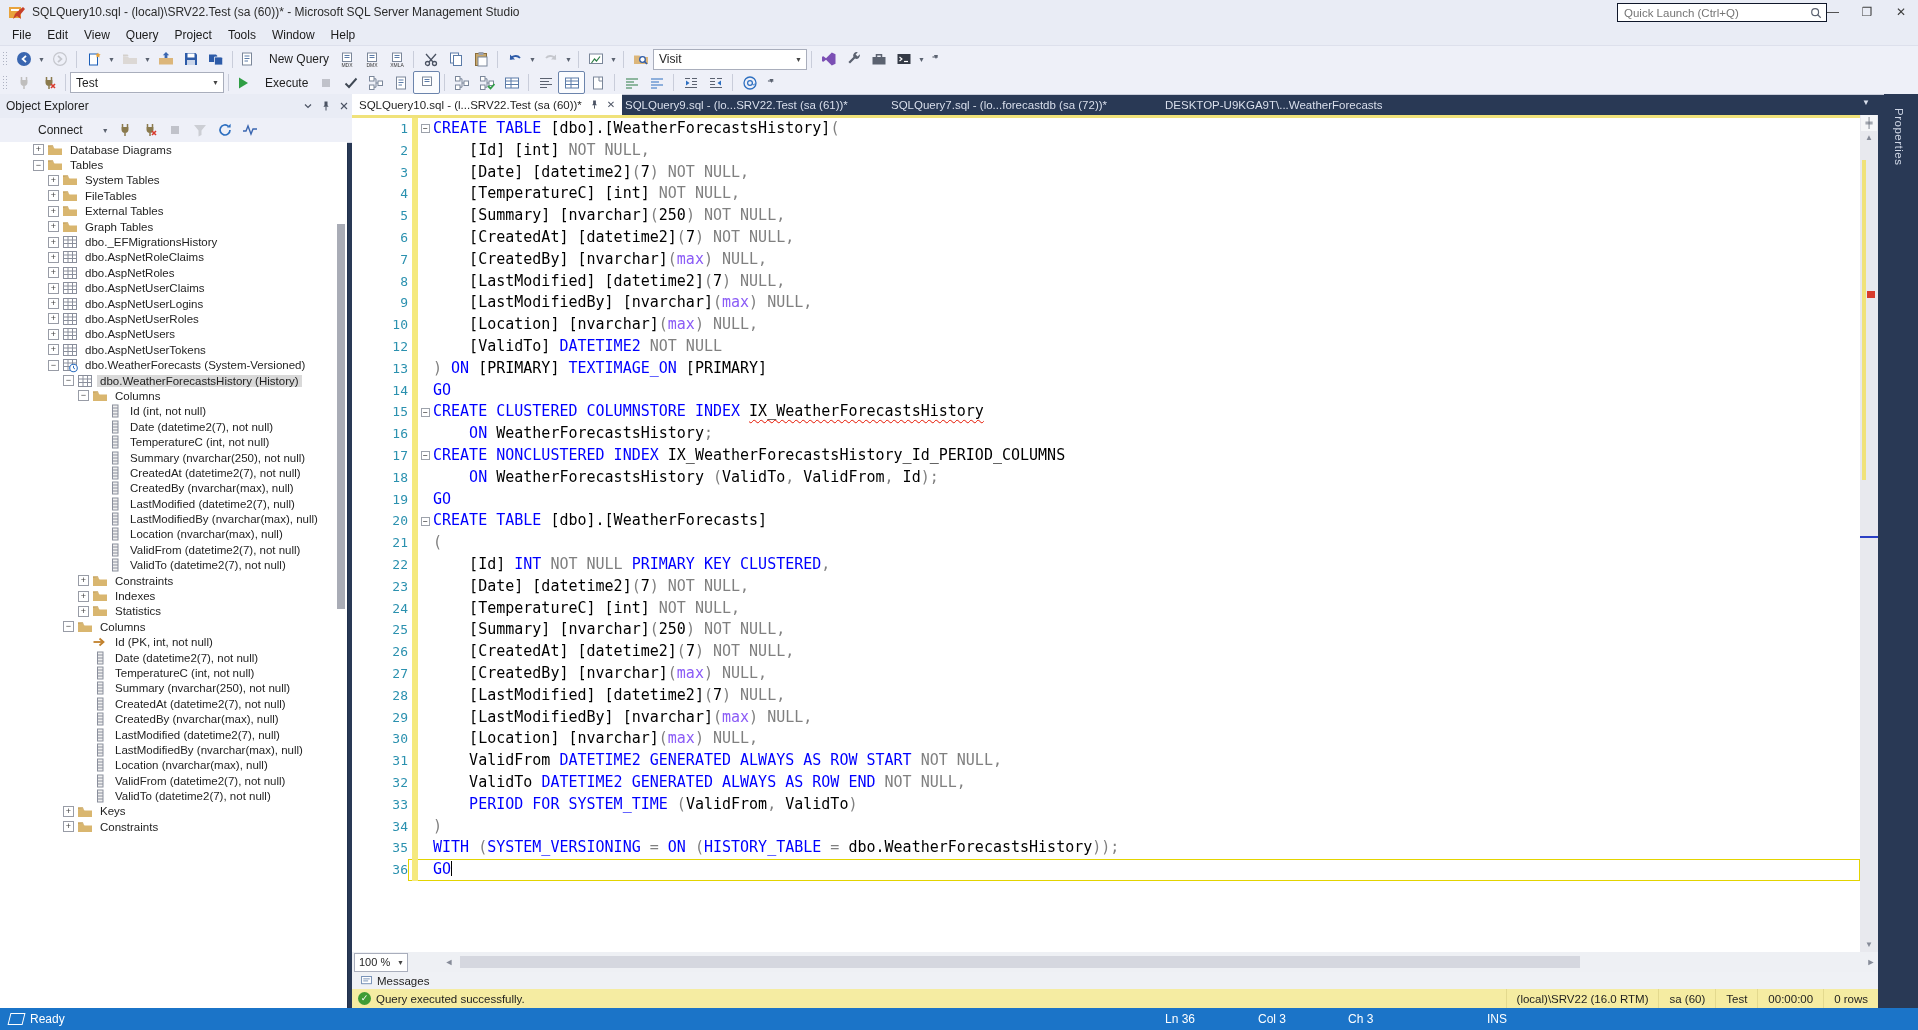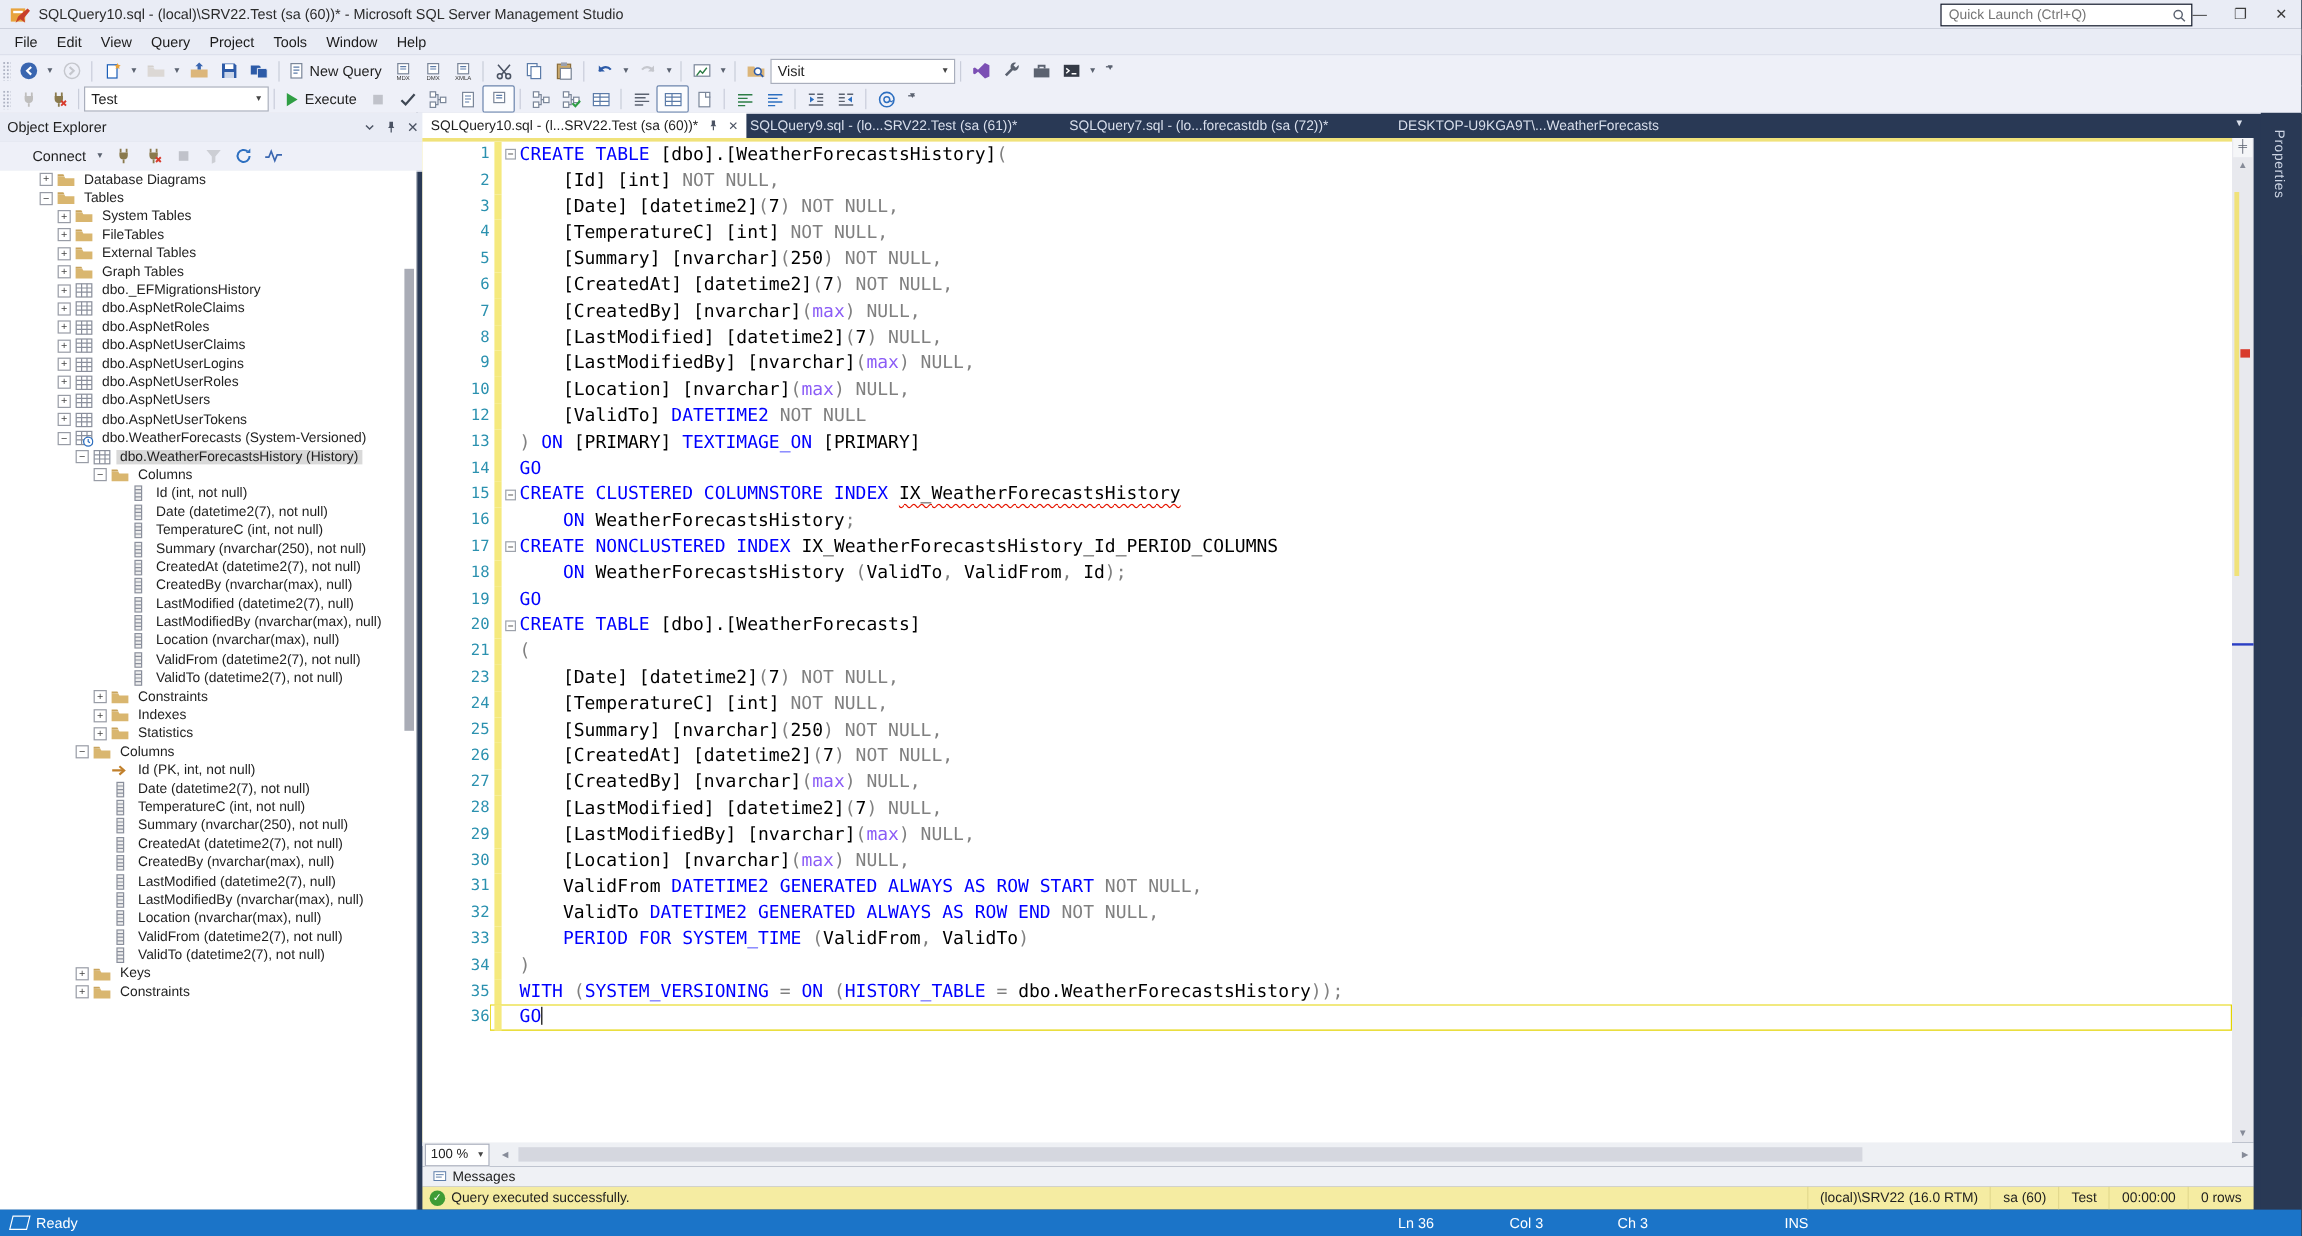--- a/index.html
+++ b/index.html
@@ -14,21 +14,21 @@
   .quicklaunch input{border:0;outline:0;flex:1;font:11.5px "Liberation Sans",sans-serif;color:#777;background:transparent;}
   .winbtns{position:absolute;right:0;top:0;height:24px;display:flex;}
   .winbtn{width:34px;height:24px;display:flex;align-items:center;justify-content:center;color:#3c3c3c;font-size:12px;}
   .menubar{left:0;top:24px;width:1918px;height:21px;background:#E9ECF5;display:flex;align-items:center;padding-left:4px;}
   .menu-item{padding:2px 8px;color:#1b1b1b;}
   .toolbar{left:0;width:1918px;background:#EEF0F8;display:flex;align-items:center;}
   #tb1{top:45px;height:26px;border-top:1px solid #DDE0EC;}
   #tb2{top:71px;height:23px;border-bottom:1px solid #C9CDDA;}
   .grip{width:7px;height:16px;margin:0 2px;background-image:radial-gradient(circle,#ADB2C2 1px,transparent 1px);background-size:3px 3px;}
   .tsep{width:1px;height:17px;background:#C9CDDA;margin:0 4px;}
-  .tbtn{height:21px;min-width:21px;display:flex;align-items:center;justify-content:center;border-radius:2px;gap:3px;padding:0 2px;}
+  .tbtn{height:21px;min-width:21px;display:flex;align-items:center;justify-content:center;border-radius:2px;gap:14px;padding:0 2px;}
   .tbtn.dim{opacity:.42;filter:grayscale(70%);}
   .tbtn.boxed{border:1px solid #6B84AC;background:#FBFCFE;}
   .tbtn .lbl{font-size:12px;color:#1e1e1e;white-space:nowrap;padding-right:3px;}
   .caretbtn{width:11px;height:21px;display:flex;align-items:center;justify-content:center;font-size:7px;color:#5B6270;}
   .combo{background:#fff;border:1px solid #A9AEBC;height:19px;display:flex;align-items:center;font-size:12px;}
   .combo .cval{flex:1;padding:0 5px;white-space:nowrap;}
   .combo .carrow{width:15px;height:100%;display:flex;align-items:center;justify-content:center;font-size:7px;color:#444;}
   .overflow{width:14px;display:flex;flex-direction:column;align-items:center;color:#5B6270;font-size:7px;line-height:4px;margin-left:2px;}
 
   
@@ -72,21 +72,21 @@
 
   
   .vscroll{left:1860px;top:115px;width:18px;height:837px;background:#E8E9EE;}
   .vs-split{position:absolute;left:1px;top:0;width:16px;height:16px;background:#F5F6F8;color:#5B6270;font-size:10px;text-align:center;line-height:16px;}
   .vs-arrow{position:absolute;left:0;width:18px;height:14px;color:#868B98;font-size:8px;text-align:center;line-height:14px;}
   .vs-marks-y{position:absolute;left:2px;top:45px;width:4px;height:320px;background:#F0E27A;}
   .vs-mark-red{position:absolute;left:7px;top:176px;width:8px;height:7px;background:#D83B2D;}
   .vs-mark-blue{position:absolute;left:0;top:421px;width:18px;height:2px;background:#2B3FC4;}
 
   
-  .edbottom{left:352px;top:952px;width:1526px;height:20px;background:#EEF0F4;display:flex;align-items:center;}
+  .edbottom{left:352px;top:952px;width:1526px;height:20px;background:#EEF0F4;display:flex;align-items:center;gap:28px;}
   .zoombox{width:48px;height:17px;background:#fff;border:1px solid #A9AEBC;margin-left:2px;display:flex;align-items:center;font-size:11px;padding-left:4px;}
   .zoombox .carrow{margin-left:auto;font-size:7px;color:#444;padding-right:3px;}
   .hscroll{flex:1;height:100%;position:relative;margin-left:6px;}
   .hs-arrow{position:absolute;top:3px;width:14px;height:14px;color:#868B98;font-size:9px;text-align:center;line-height:14px;}
   .hs-thumb{position:absolute;left:18px;top:4px;width:1120px;height:12px;background:#D5D7DF;}
 
   
   .msgtabs{left:352px;top:972px;width:1526px;height:17px;background:#EFF1F5;display:flex;align-items:center;}
   .msgtab{display:flex;align-items:center;gap:4px;padding:0 8px;font-size:11.5px;color:#1e1e1e;}
   .msgbar{left:352px;top:989px;width:1526px;height:19px;background:#F5ECA2;display:flex;align-items:center;font-size:11.5px;color:#1e1e1e;}
@@ -1265,20 +1265,29 @@
         <span class="gm"></span>
         <span class="ln">21</span>
         <div class="rt">
           <span class="cb"></span>
           <span class="fm"></span>
           <pre class="cx"><span class="g">(</span></pre>
         </div>
       </div>
       <div class="cl">
         <span class="gm"></span>
+        <span class="ln">22</span>
+        <div class="rt">
+          <span class="cb"></span>
+          <span class="fm"></span>
+          <pre class="cx"><span class="b">    [Id] </span><span class="k">INT</span><span class="g"> NOT NULL </span><span class="k">PRIMARY KEY CLUSTERED</span><span class="g">,</span></pre>
+        </div>
+      </div>
+      <div class="cl">
+        <span class="gm"></span>
         <span class="ln">23</span>
         <div class="rt">
           <span class="cb"></span>
           <span class="fm"></span>
           <pre class="cx"><span class="b">    [Date] [datetime2]</span><span class="g">(</span><span class="b">7</span><span class="g">) NOT NULL,</span></pre>
         </div>
       </div>
       <div class="cl">
         <span class="gm"></span>
         <span class="ln">24</span>

